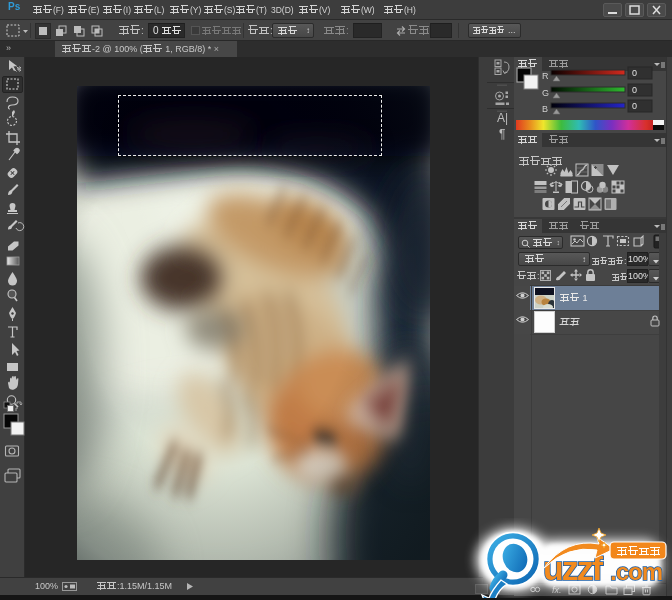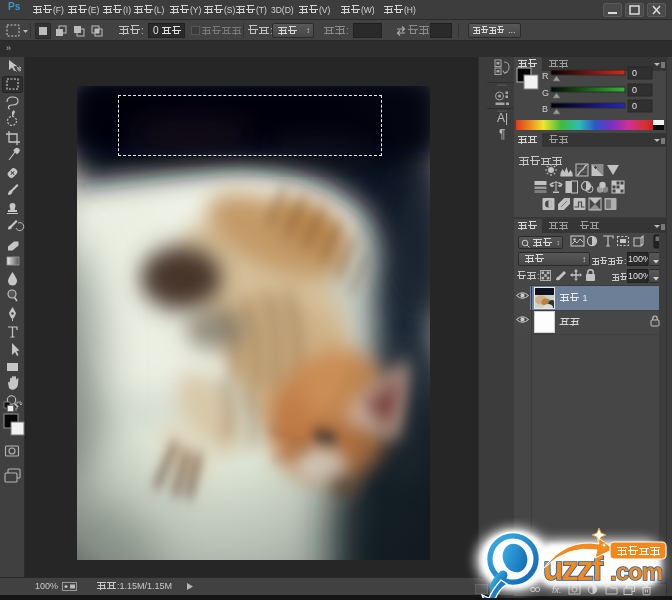--- a/index.html
+++ b/index.html
@@ -128,20 +128,21 @@
 <div class="abs ddl" style="left:272px;top:23px;width:42px;height:15px;font-size:10px;line-height:13px;padding-left:5px;"><i class="z z9"></i><i class="z z9 v2"></i><span style="position:absolute;right:3px;top:0px;font-size:8px;color:#ccc;">↕</span></div>
 <span class="abs obx" style="left:324px;color:#8a8a8a;"><i class="z z10 v3"></i><i class="z z10"></i>:</span>
 <div class="abs input" style="left:353px;top:23px;width:29px;height:15px;"></div>
 <svg class="abs" style="left:394px;top:25px;" width="14" height="12">
       <path d="M3,4 h7 m-2,-2.5 l2.5,2.5 -2.5,2.5 M11,8 h-7 m2,-2.5 l-2.5,2.5 2.5,2.5" stroke="#aaa" stroke-width="1.2" fill="none"></path>
     </svg>
 <span class="abs obx" style="left:408px;color:#8a8a8a;"><i class="z z10 v2"></i><i class="z z10"></i>:</span>
 <div class="abs input" style="left:430px;top:23px;width:22px;height:15px;"></div>
 <div class="abs" style="left:458px;top:23px;width:1px;height:15px;background:#333;"></div>
 <div class="abs btn" style="left:468px;top:23px;width:53px;height:15px;font-size:9px;line-height:12px;text-align:center;white-space:nowrap;"><i class="z z8"></i><i class="z z8 v2"></i><i class="z z8"></i><i class="z z8 v2"></i> ...</div>
+<div class="abs" id="doctab"><i class="z z9"></i><i class="z z9 v2"></i><i class="z z9 v3"></i>-2 @ 100% (<i class="z z9"></i><i class="z z9 v2"></i> 1, RGB/8) * <span style="color:#aaa;">×</span></div>
 <span class="abs" style="left:6px;top:43px;font-size:9px;color:#b5b5b5;">»</span>
 
 <span class="abs" style="left:35px;top:581px;font-size:9px;color:#c8c8c8;">100%</span>
 <svg class="abs" style="left:62px;top:582px;" width="15" height="9">
       <rect x="0.5" y="0.5" width="14" height="8" fill="none" stroke="#999"></rect>
       <circle cx="4" cy="4.5" r="1.6" fill="#bbb"></circle>
       <rect x="8" y="2.5" width="5" height="4" fill="#bbb"></rect>
     </svg>
 <span class="abs" style="left:97px;top:581px;font-size:9px;color:#c8c8c8;white-space:nowrap;"><i class="z z9"></i><i class="z z9 v3"></i>:1.15M/1.15M</span>
 <svg class="abs" style="left:186px;top:582px;" width="8" height="9">

